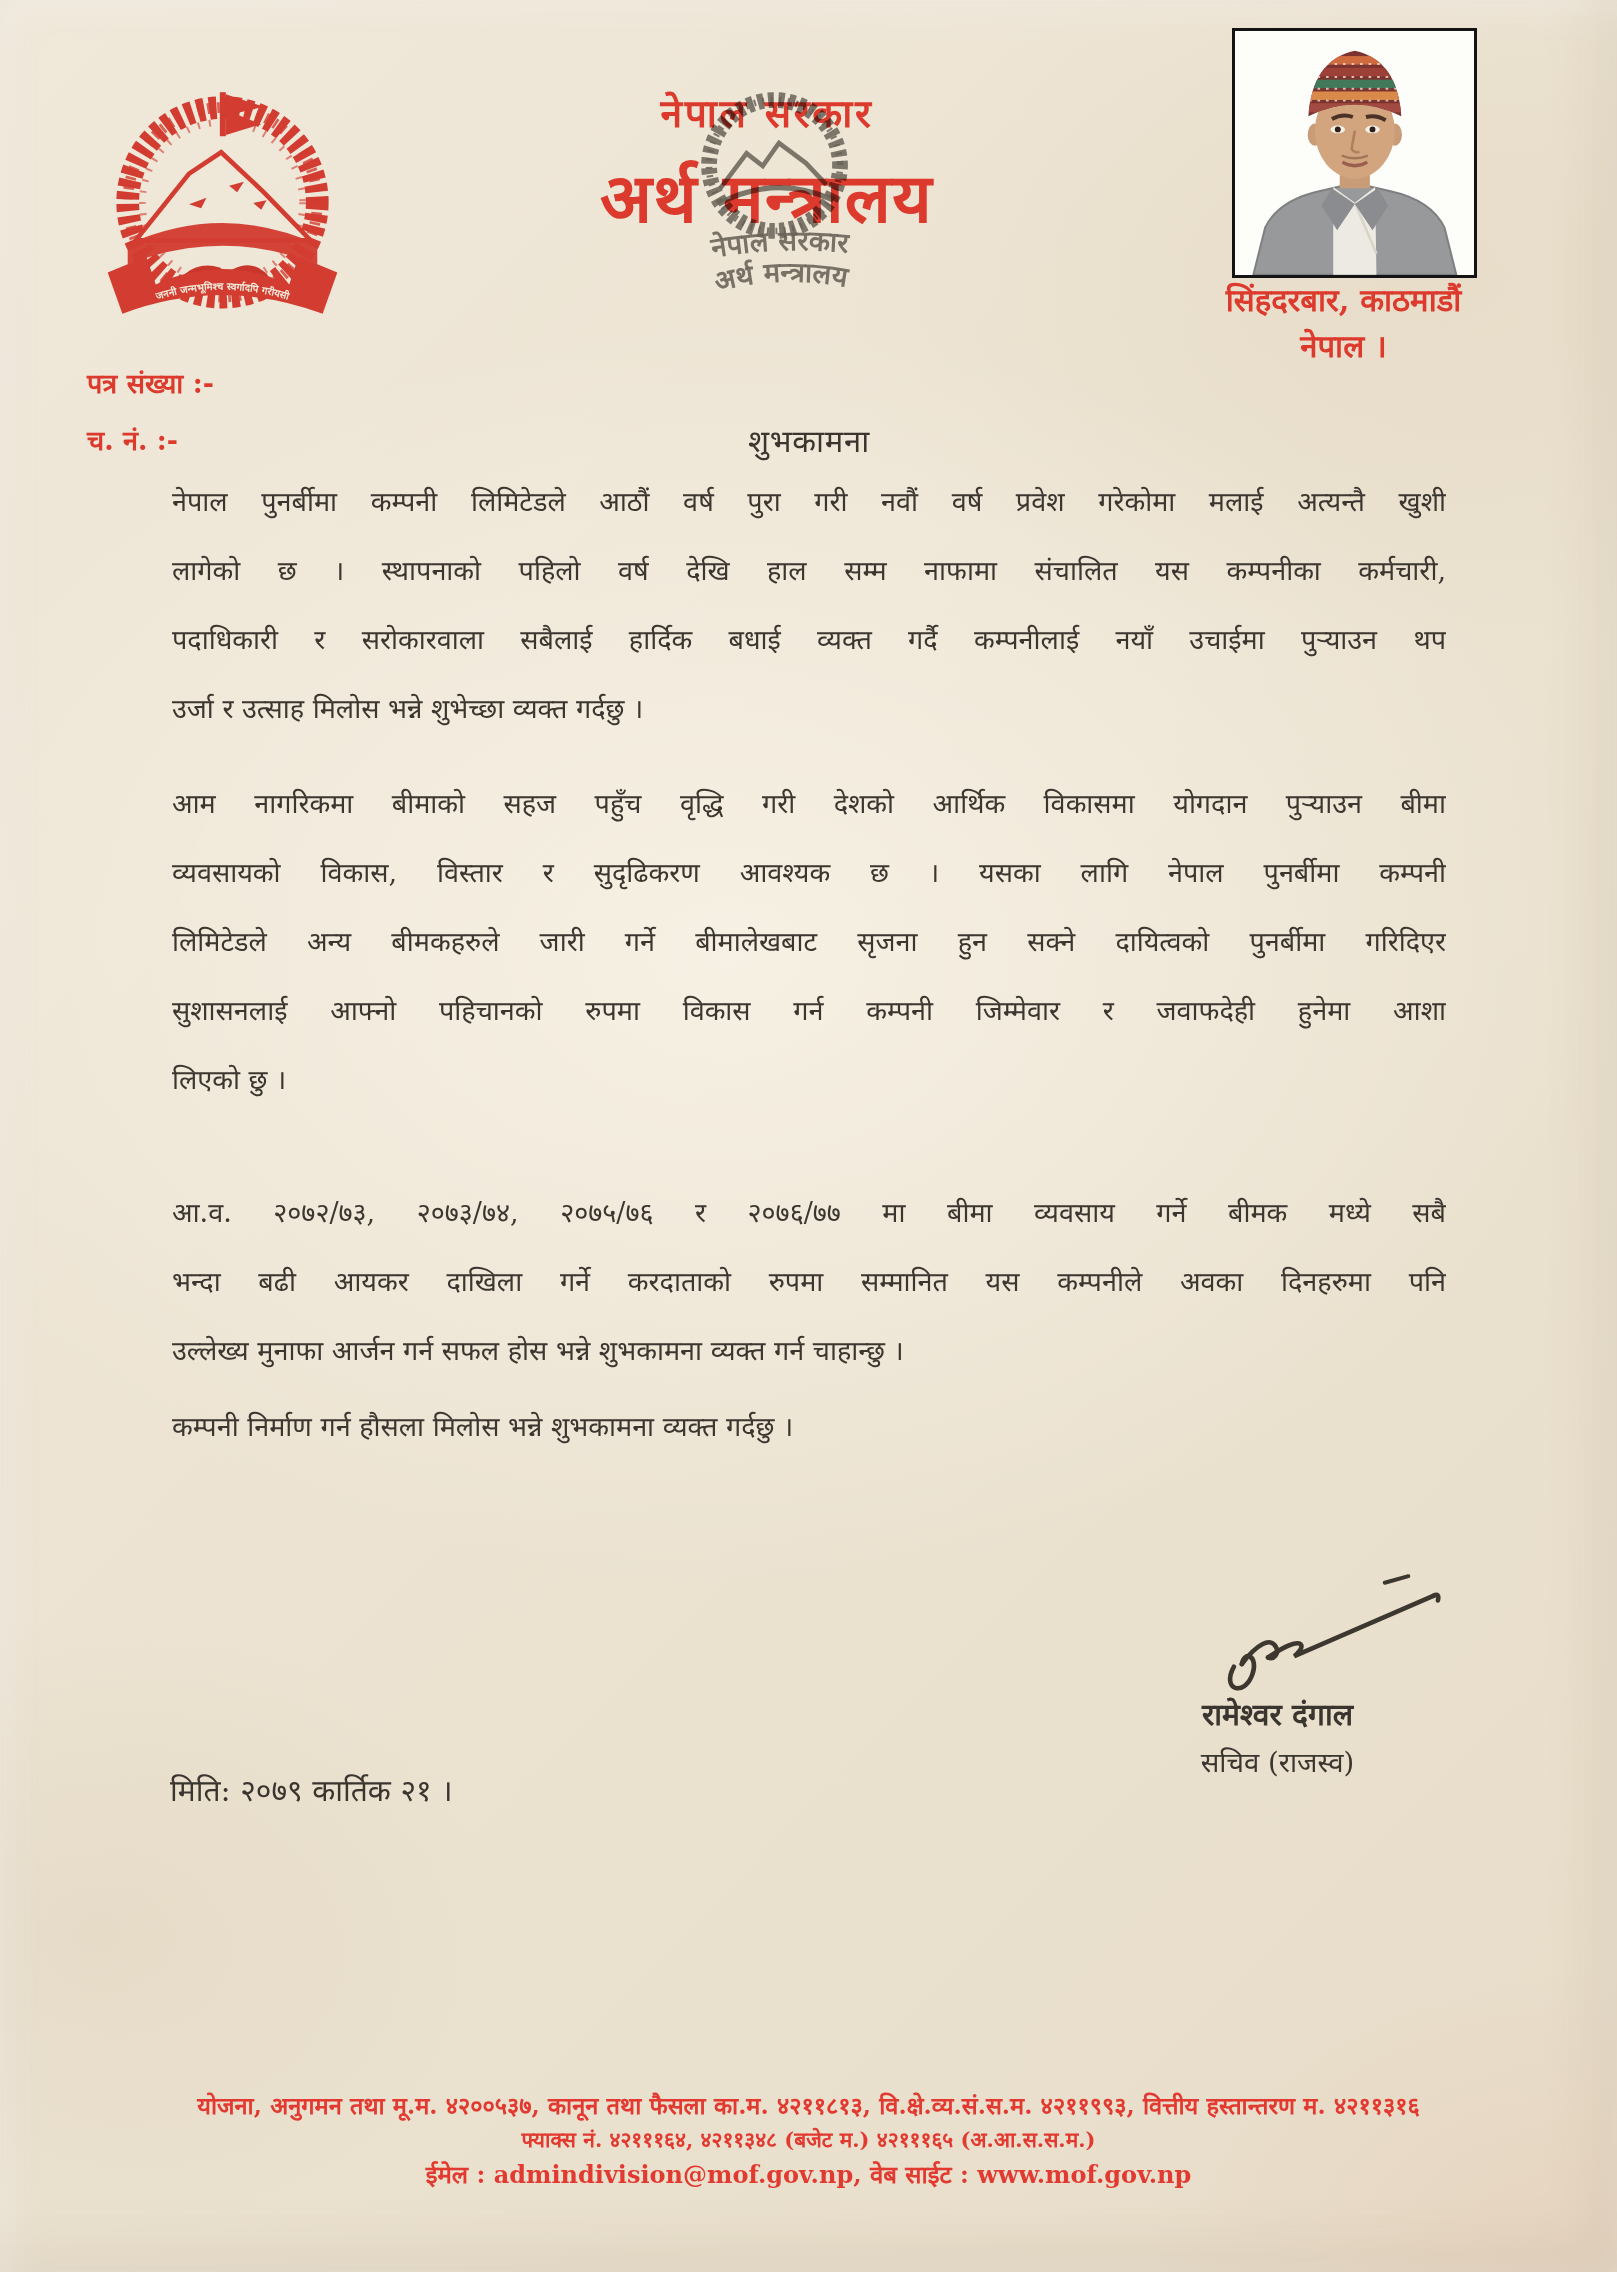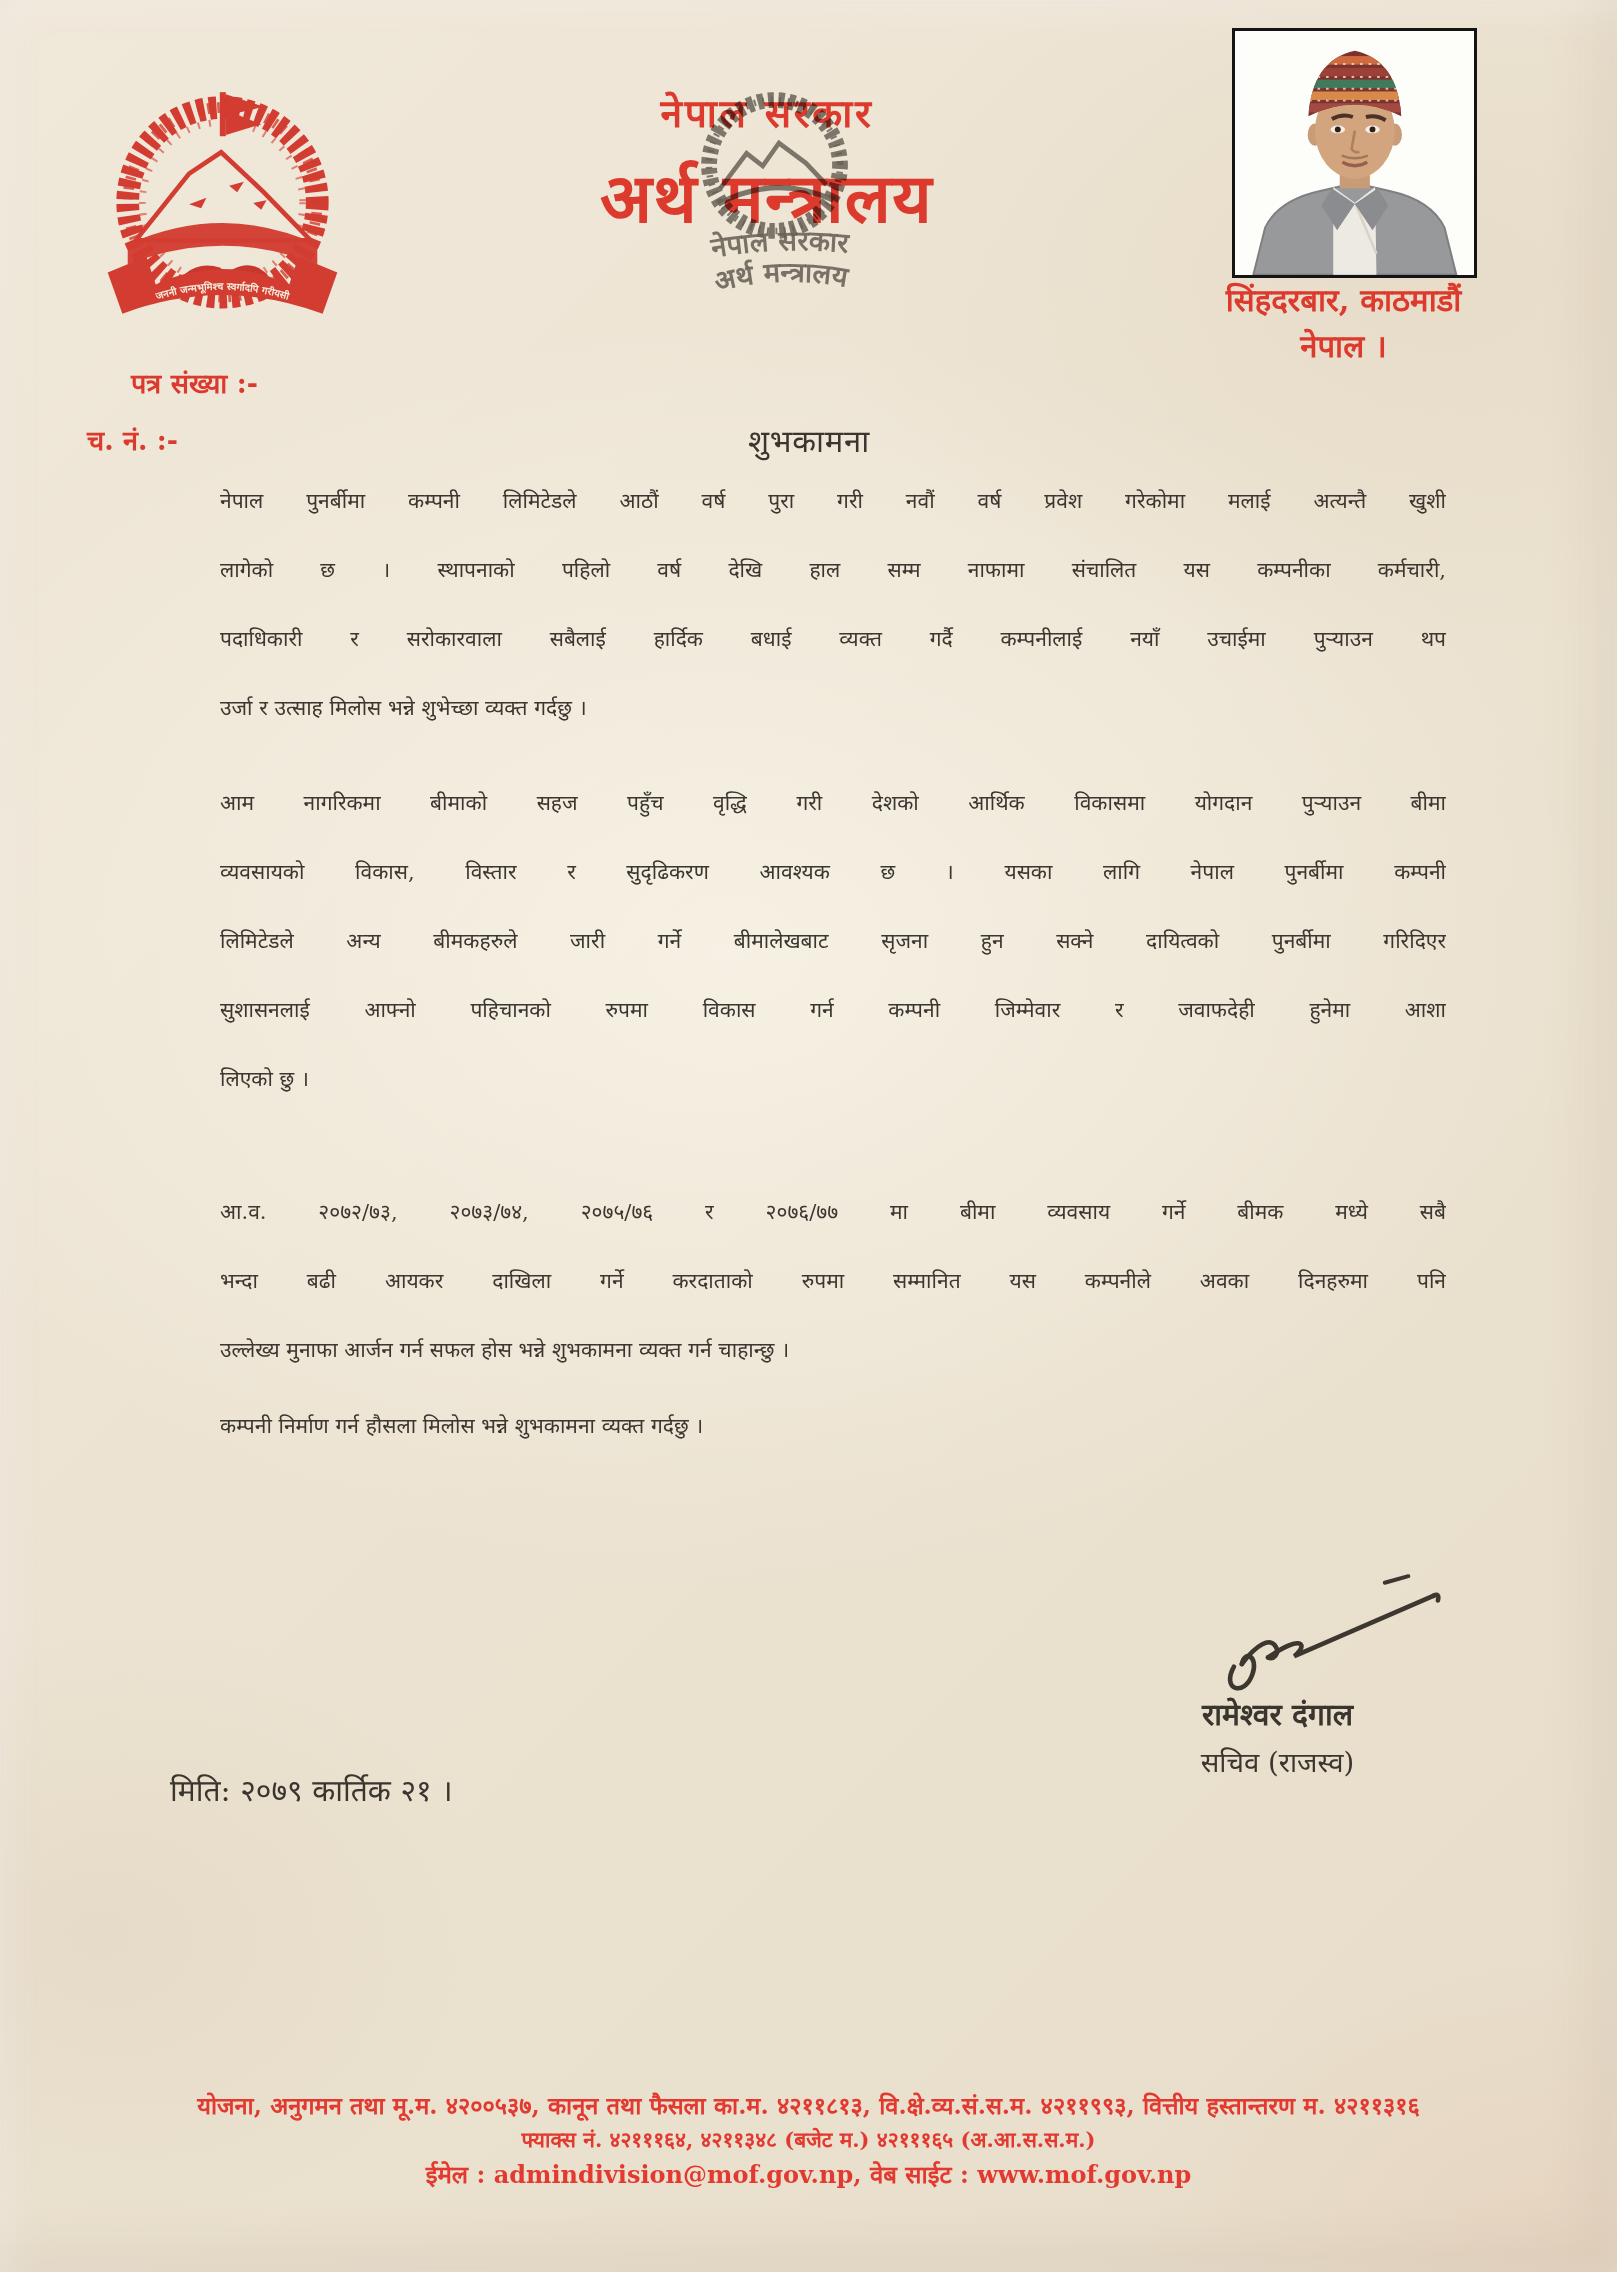--- a/index.html
+++ b/index.html
@@ -23,28 +23,28 @@
   .bold{font-weight:700;}
   .center{text-align:center;}
 
   .gov-title{left:446px;top:85px;width:642px;font-size:39px;letter-spacing:2.6px;}
   .ministry-title{left:406px;top:149px;width:721px;font-size:68px;letter-spacing:1.3px;}
   .stamp{left:658px;top:80px;width:241px;height:248px;mix-blend-mode:multiply;opacity:.85;transform:rotate(-2deg);}
   .emblem{left:89px;top:72px;width:267px;height:274px;}
   .photo-frame{left:1232px;top:27.5px;width:239px;height:244px;border:3.3px solid #141414;background:#fdfdfa;}
   .addr1{left:1160px;top:278px;width:367px;font-size:31px;}
   .addr2{left:1160px;top:324px;width:367px;font-size:31px;}
-  .ref1{left:87px;top:364px;font-size:27px;margin-left:44px;}
+  .ref1{left:87px;top:364px;font-size:27px;}
   .ref2{left:87px;top:421px;font-size:27px;text-align:center;}
   .subject{left:172px;top:419px;width:1274px;font-size:31px;letter-spacing:0.7px;}
 
   .para{left:172px;width:1274px;}
   .p1{top:467px;} .p2{top:769px;} .p3{top:1178px;} .p4{top:1392px;}
-  .pline{font-size:21px;line-height:69px;height:69px;overflow:hidden;
-         text-align:justify;text-align-last:justify;color:#3b362f;margin-left:48px;}
+  .pline{font-size:27px;line-height:69px;height:69px;overflow:hidden;
+         text-align:justify;text-align-last:justify;color:#3b362f;}
   .pline.last{text-align-last:left;}
 
   .sig-svg{left:1209px;top:1567px;width:244px;height:139px;}
   .sig-name{left:1127px;top:1693px;width:301px;font-size:30px;}
   .sig-title{left:1127px;top:1743px;width:301px;font-size:27.5px;}
   .date-line{left:170px;top:1769px;font-size:30px;}
 
   .footer{left:0;width:1617px;color:#e23a30;font-weight:700;}
   .f1{top:2051px;font-size:23.6px;}
   .f2{top:2089px;font-size:23.6px;}

